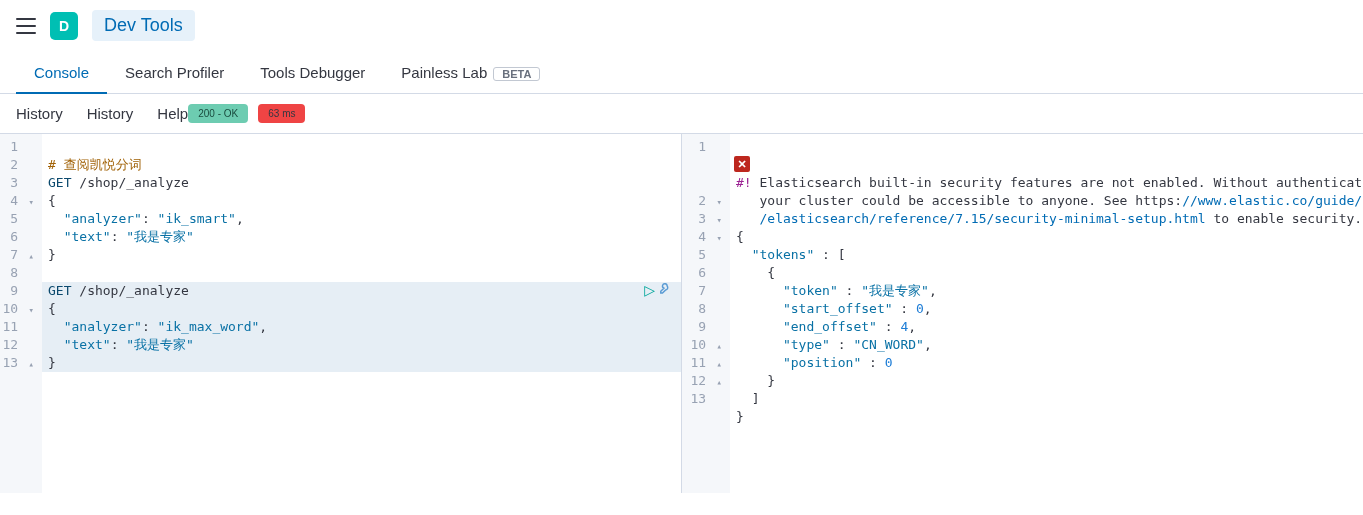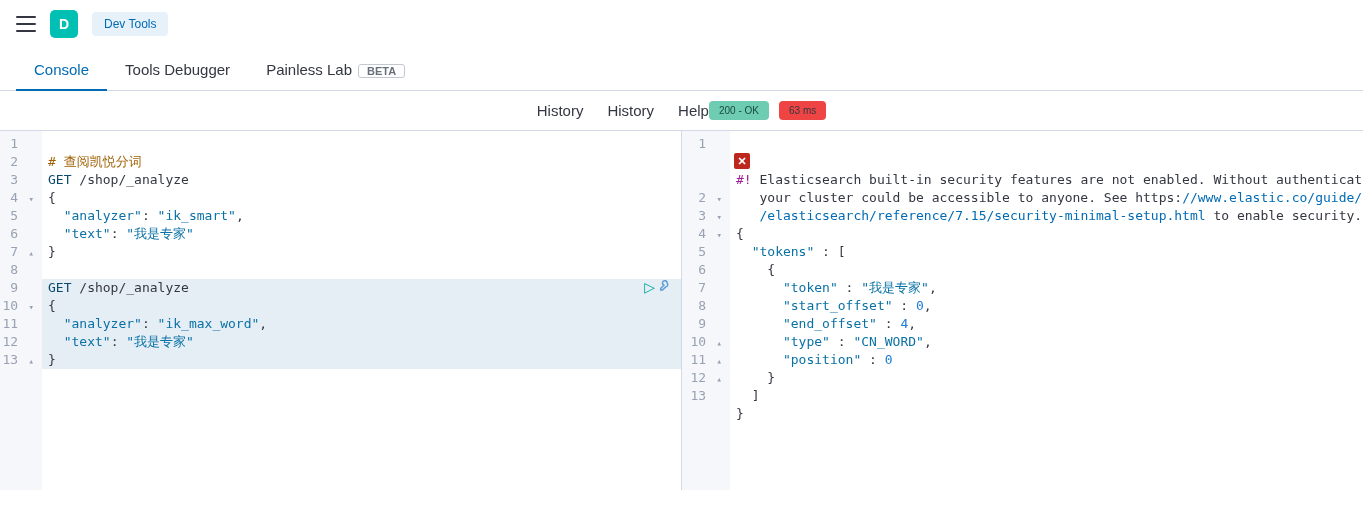--- a/index.html
+++ b/index.html
@@ -1,27 +1,27 @@
 <!DOCTYPE html>
 <html><head>
 <meta charset="utf-8">
 <style>
 *{box-sizing:border-box;margin:0;padding:0}
 body{font-family:-apple-system,BlinkMacSystemFont,"Segoe UI",Helvetica,Arial,sans-serif;color:#343741;background:#fff;font-size:14px}
 .topbar{display:flex;align-items:center;padding:10px 16px;gap:14px;border-bottom:1px solid transparent}
 .hamburger{width:20px;height:16px;display:flex;flex-direction:column;justify-content:space-between;cursor:pointer}
 .hamburger span{height:2px;background:#343741;border-radius:1px}
 .app-icon{width:28px;height:28px;background:#00BFB3;border-radius:5px;display:flex;align-items:center;justify-content:center;color:#fff;font-weight:600;font-size:14px}
-.app-name{background:#e6f1fa;color:#006bb4;padding:5px 12px;border-radius:4px;font-size:12px;font-weight:500}
+.app-name{background:#e6f1fa;color:#006bb4;padding:5px 12px;border-radius:4px;font-size:18px;font-weight:500}
 .tabs{display:flex;align-items:center;gap:0;border-bottom:1px solid #d3dae6;padding:0 16px}
 .tab{padding:12px 18px;cursor:pointer;color:#343741;font-size:15px;position:relative}
 .tab.active{color:#006bb4}
 .tab.active::after{content:"";position:absolute;left:0;right:0;bottom:-1px;height:2px;background:#006bb4}
 .beta{font-size:11px;border:1px solid #c2c8d2;border-radius:3px;padding:0 8px;margin-left:6px;color:#69707d;font-weight:600}
-.subbar{display:flex;align-items:center;justify-content:center;padding:10px 16px}
+.subbar{display:flex;align-items:center;justify-content:flex-start;padding:10px 16px}
 .subleft{display:flex;gap:24px}
 .sublink{color:#343741;cursor:pointer;font-size:15px}
 .subright{display:flex;gap:10px;align-items:center}
 .badge{padding:4px 10px;border-radius:4px;font-size:10px;font-weight:500}
 .badge-ok{background:#6dccb1;color:#1a4c3f}
 .badge-ms{background:#ef4444;color:#343741}
 .workspace{display:flex;height:360px;border-top:1px solid #d3dae6}
 .pane{flex:1;display:flex;position:relative;overflow:hidden}
 .pane-left{border-right:1px solid #d3dae6}
 .gutter{background:#f5f7fa;color:#98a2b3;font-family:Menlo,Consolas,monospace;font-size:13px;line-height:18px;text-align:right;padding:4px 6px 4px 0;user-select:none;min-width:42px}
@@ -49,20 +49,21 @@
       <span></span>
       <span></span>
       <span></span>
     </div>
   <div class="app-icon">D</div>
   <div class="app-name">Dev Tools</div>
 </div>
 
 <div class="tabs" id="tabbar">
     <div class="tab active">Console</div>
+    <div class="tab">Search Profiler</div>
     <div class="tab">Tools Debugger</div>
     <div class="tab">Painless Lab<span class="beta">BETA</span></div>
   </div>
 
 <div class="subbar">
   <div class="subleft">
     <span class="sublink">History</span>
     <span class="sublink">History</span>
     <span class="sublink">Help</span>
   </div>

